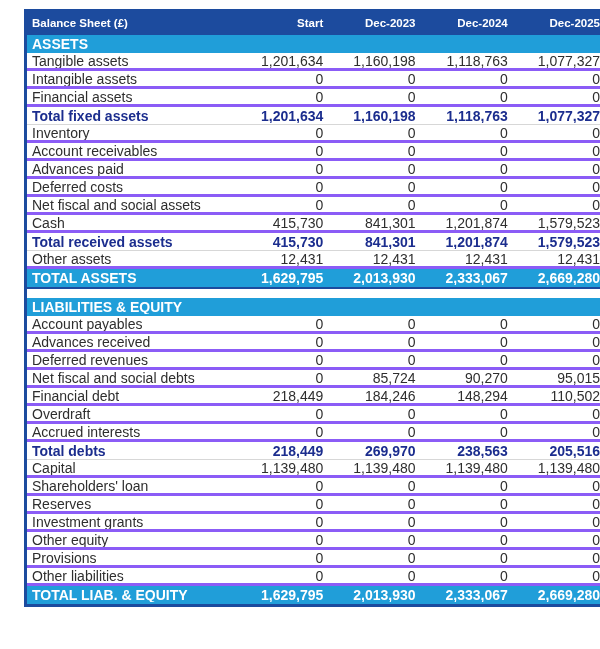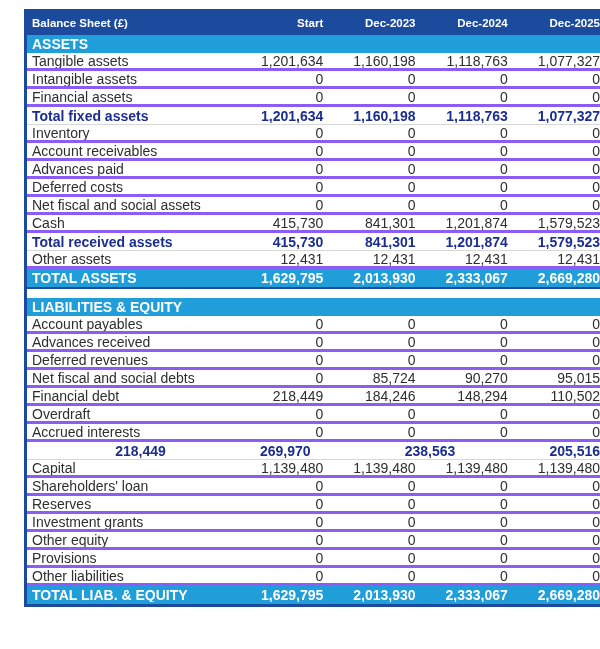--- a/index.html
+++ b/index.html
@@ -233,20 +233,21 @@
         <div class="cell num">0</div>
       </div>
       <div class="row normal">
         <div class="cell lbl">Accrued interests</div>
         <div class="cell num">0</div>
         <div class="cell num">0</div>
         <div class="cell num">0</div>
         <div class="cell num">0</div>
       </div>
       <div class="row total">
+        <div class="cell lbl">Total debts</div>
         <div class="cell num">218,449</div>
         <div class="cell num">269,970</div>
         <div class="cell num">238,563</div>
         <div class="cell num">205,516</div>
       </div>
       <div class="row normal">
         <div class="cell lbl">Capital</div>
         <div class="cell num">1,139,480</div>
         <div class="cell num">1,139,480</div>
         <div class="cell num">1,139,480</div>

